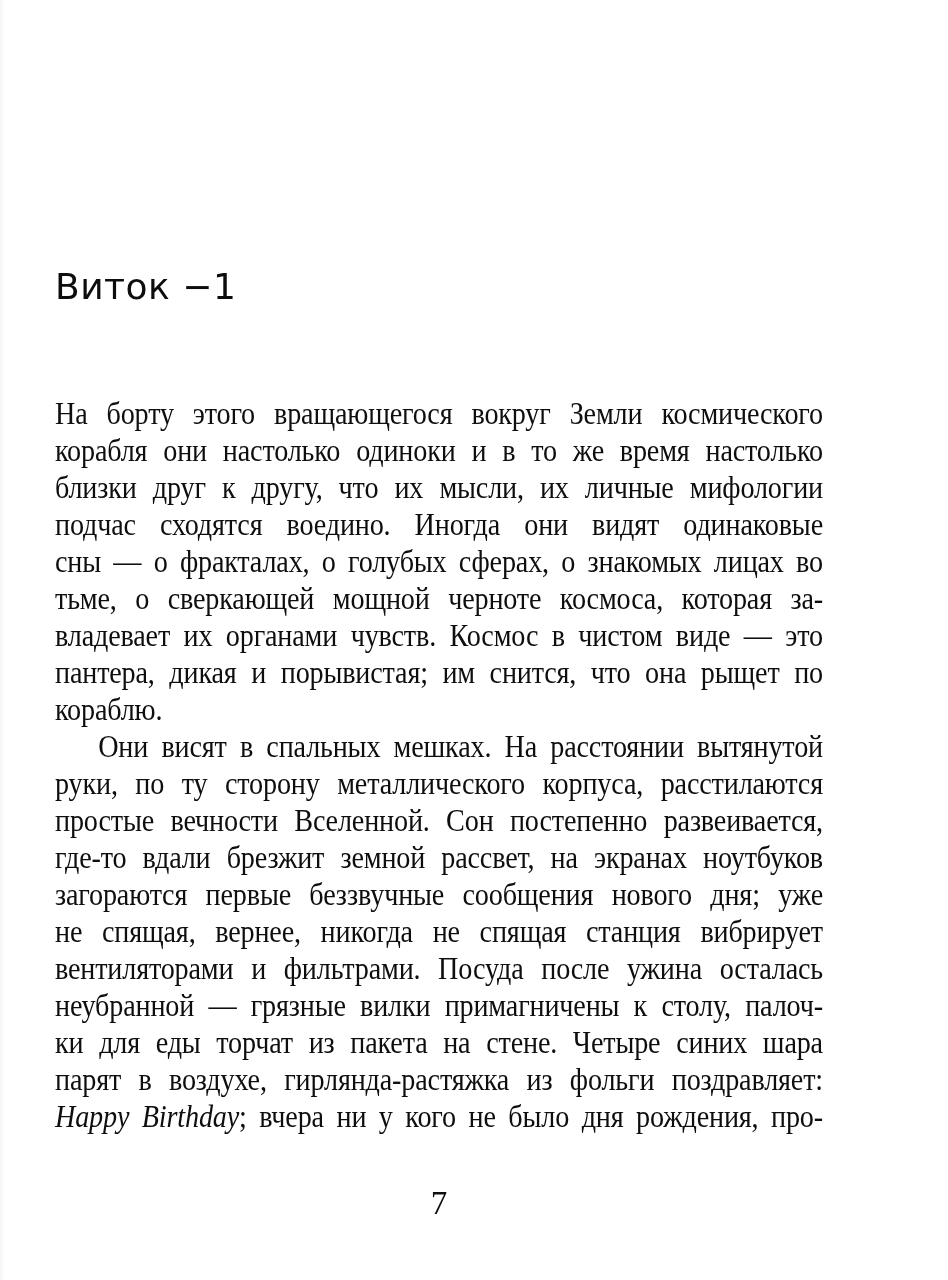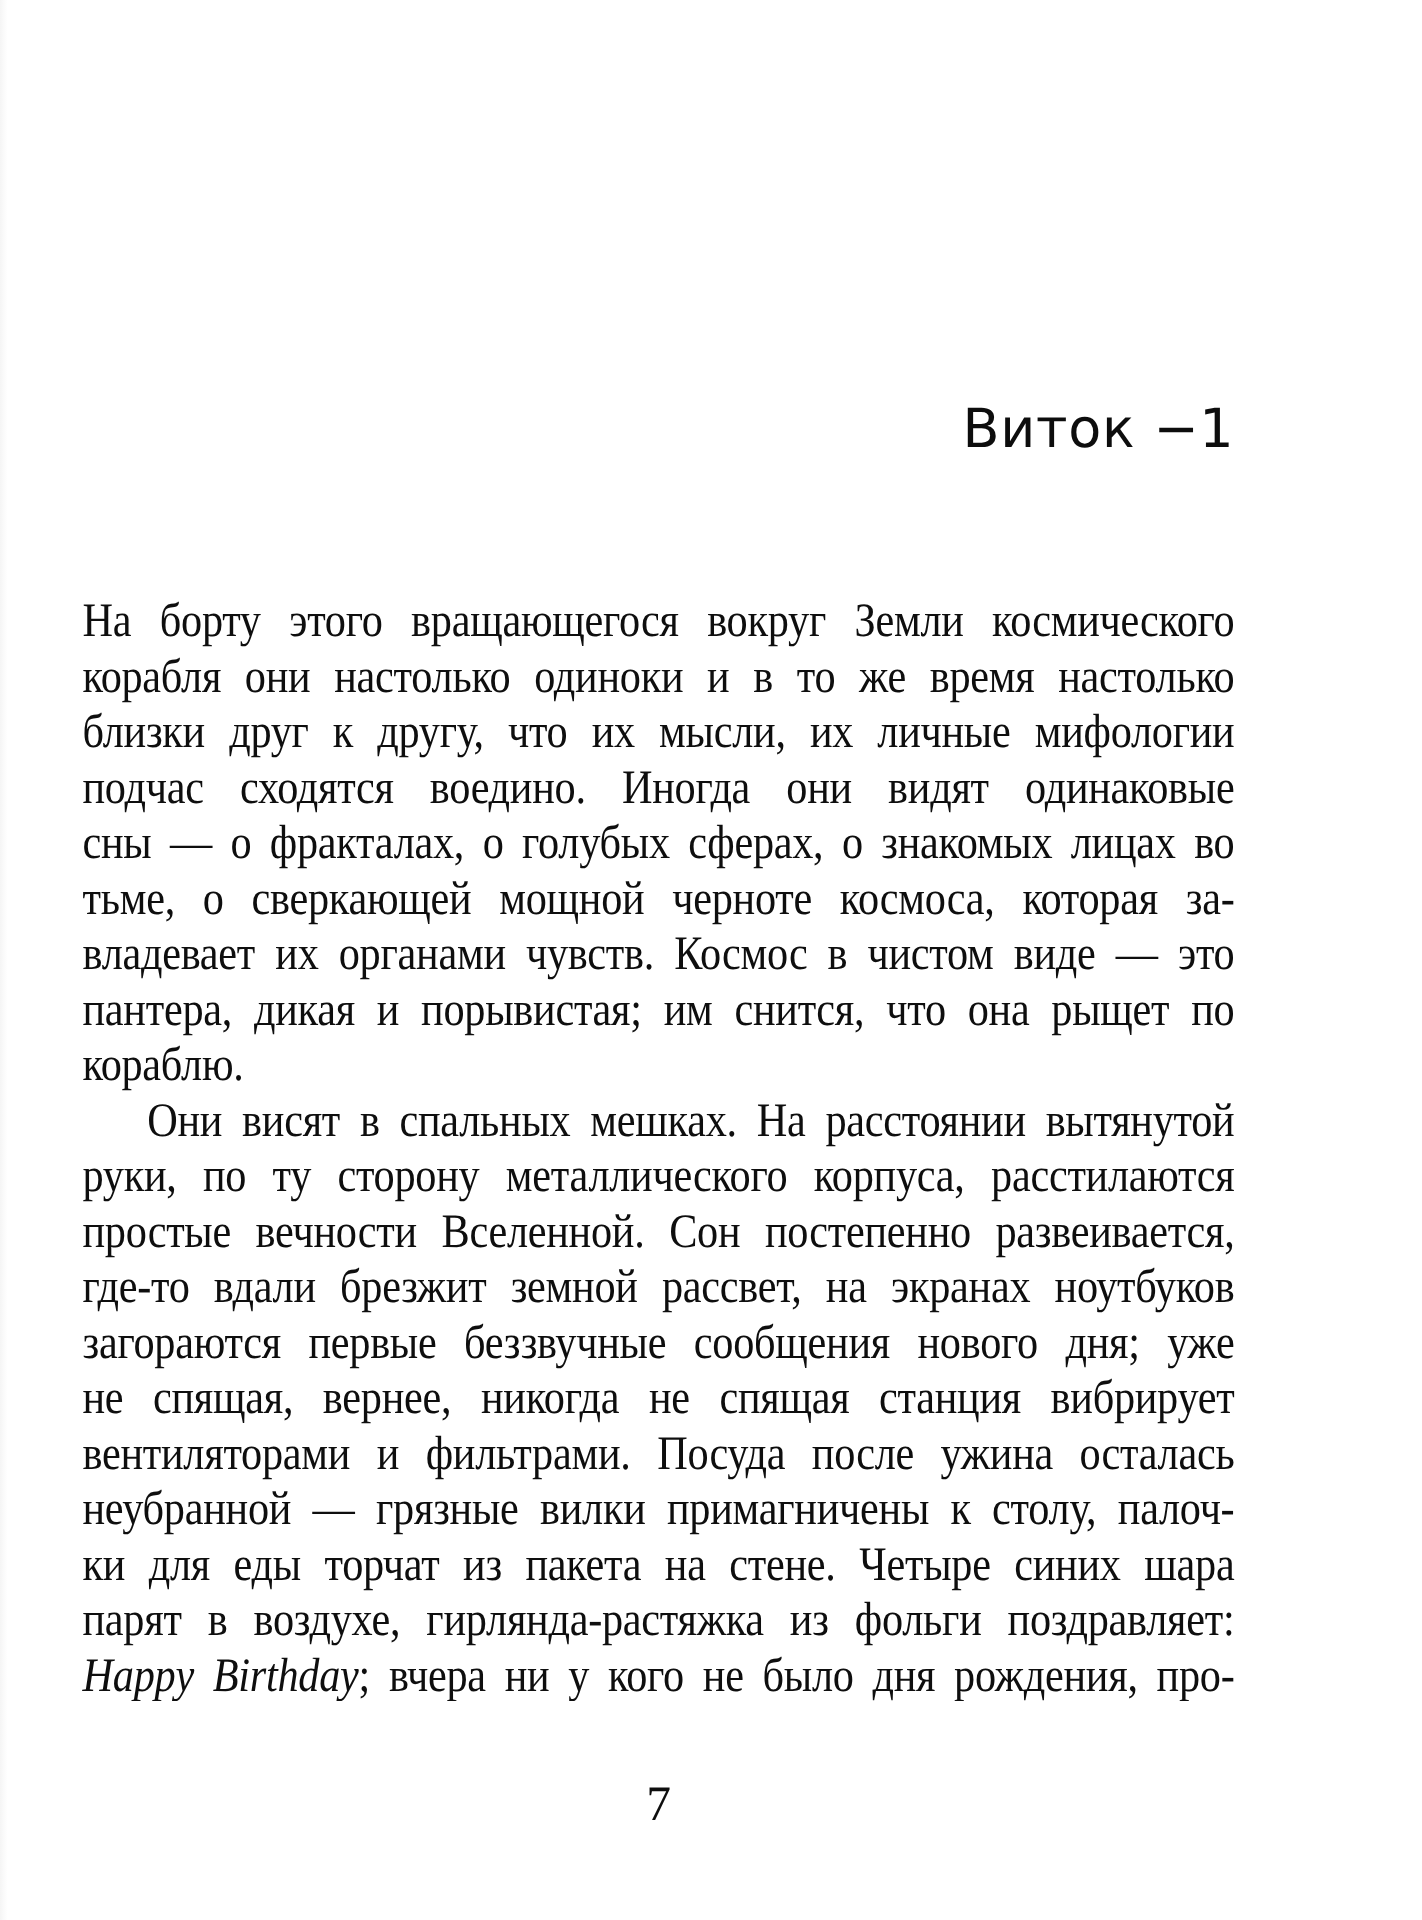--- a/index.html
+++ b/index.html
@@ -21,21 +21,21 @@
     left: 0; top: 0;
     width: 5px; height: 100%;
     background: linear-gradient(90deg, #ededed, #ffffff);
     opacity: 0.55;
   }
   .chapter-title {
     position: absolute;
     top: 241px;
     left: 55px;
     width: 768px;
-    text-align: right;
+    text-align: left;
     font-family: "DejaVu Sans", "Liberation Sans", sans-serif;
     font-size: 36px;
     line-height: 44px;
     font-weight: 500;
     color: #0d0d0d;
     letter-spacing: 0.5px;
   }
   .body-text {
     position: absolute;
     top: 395px;

